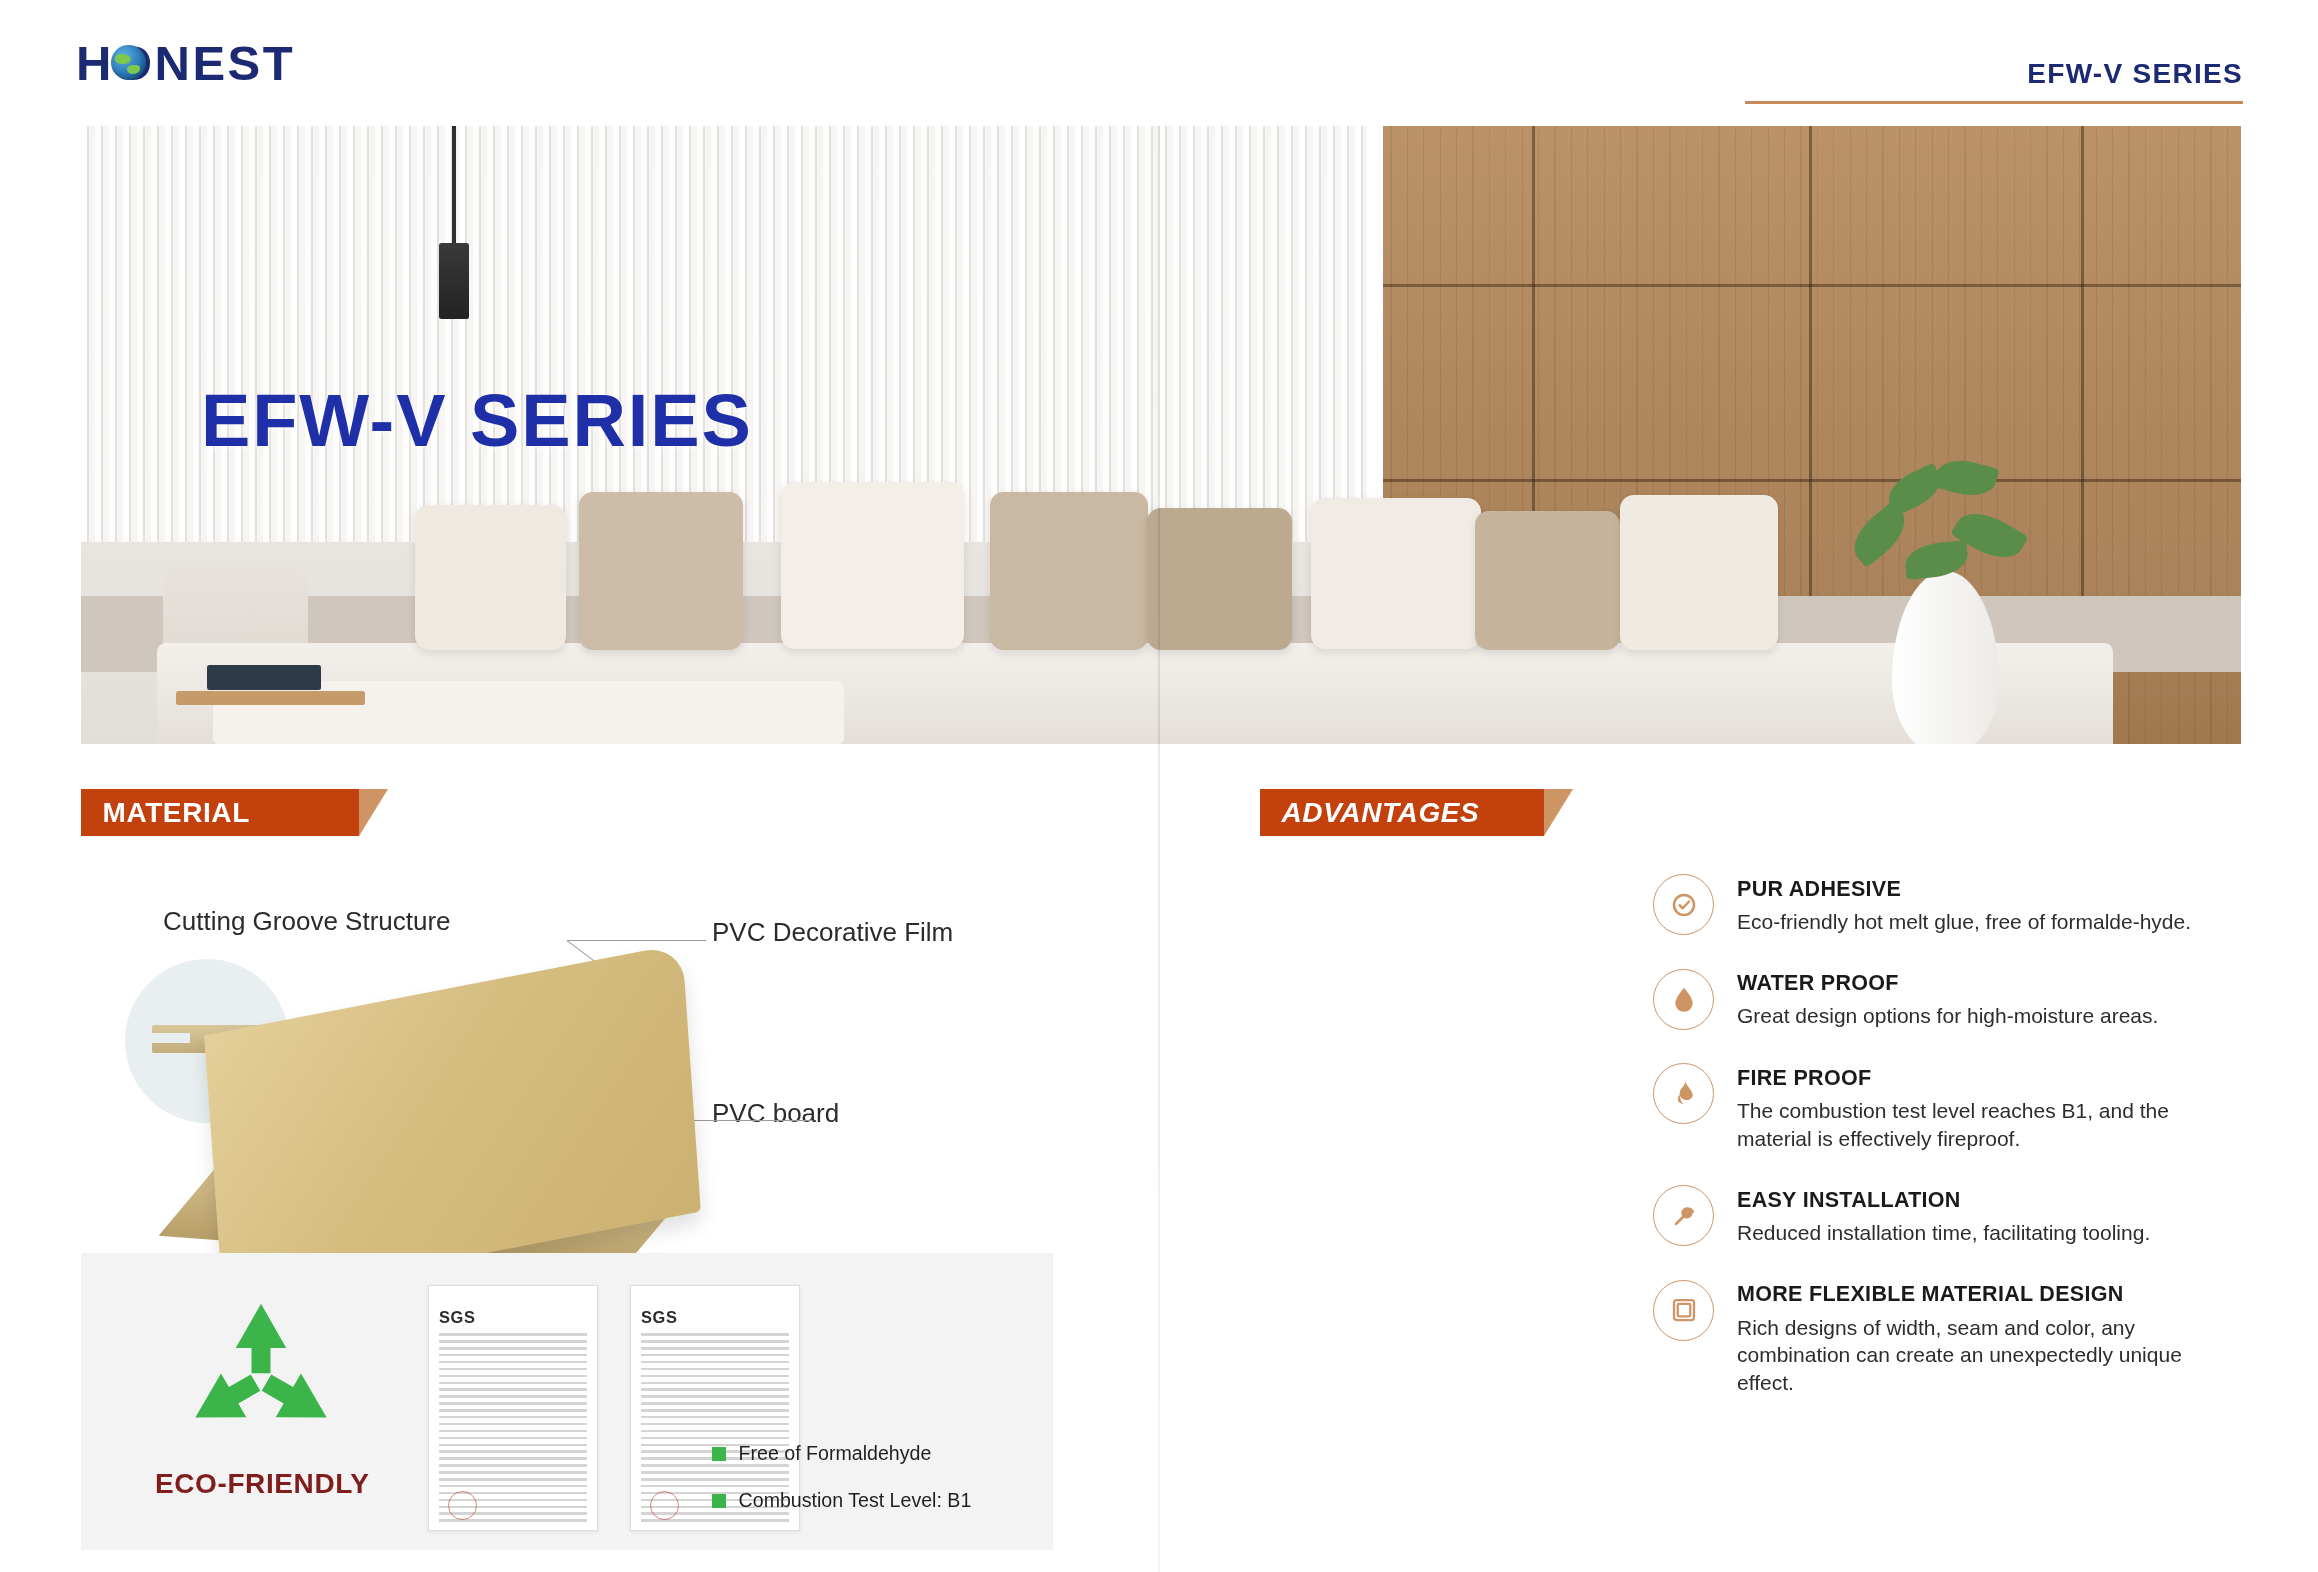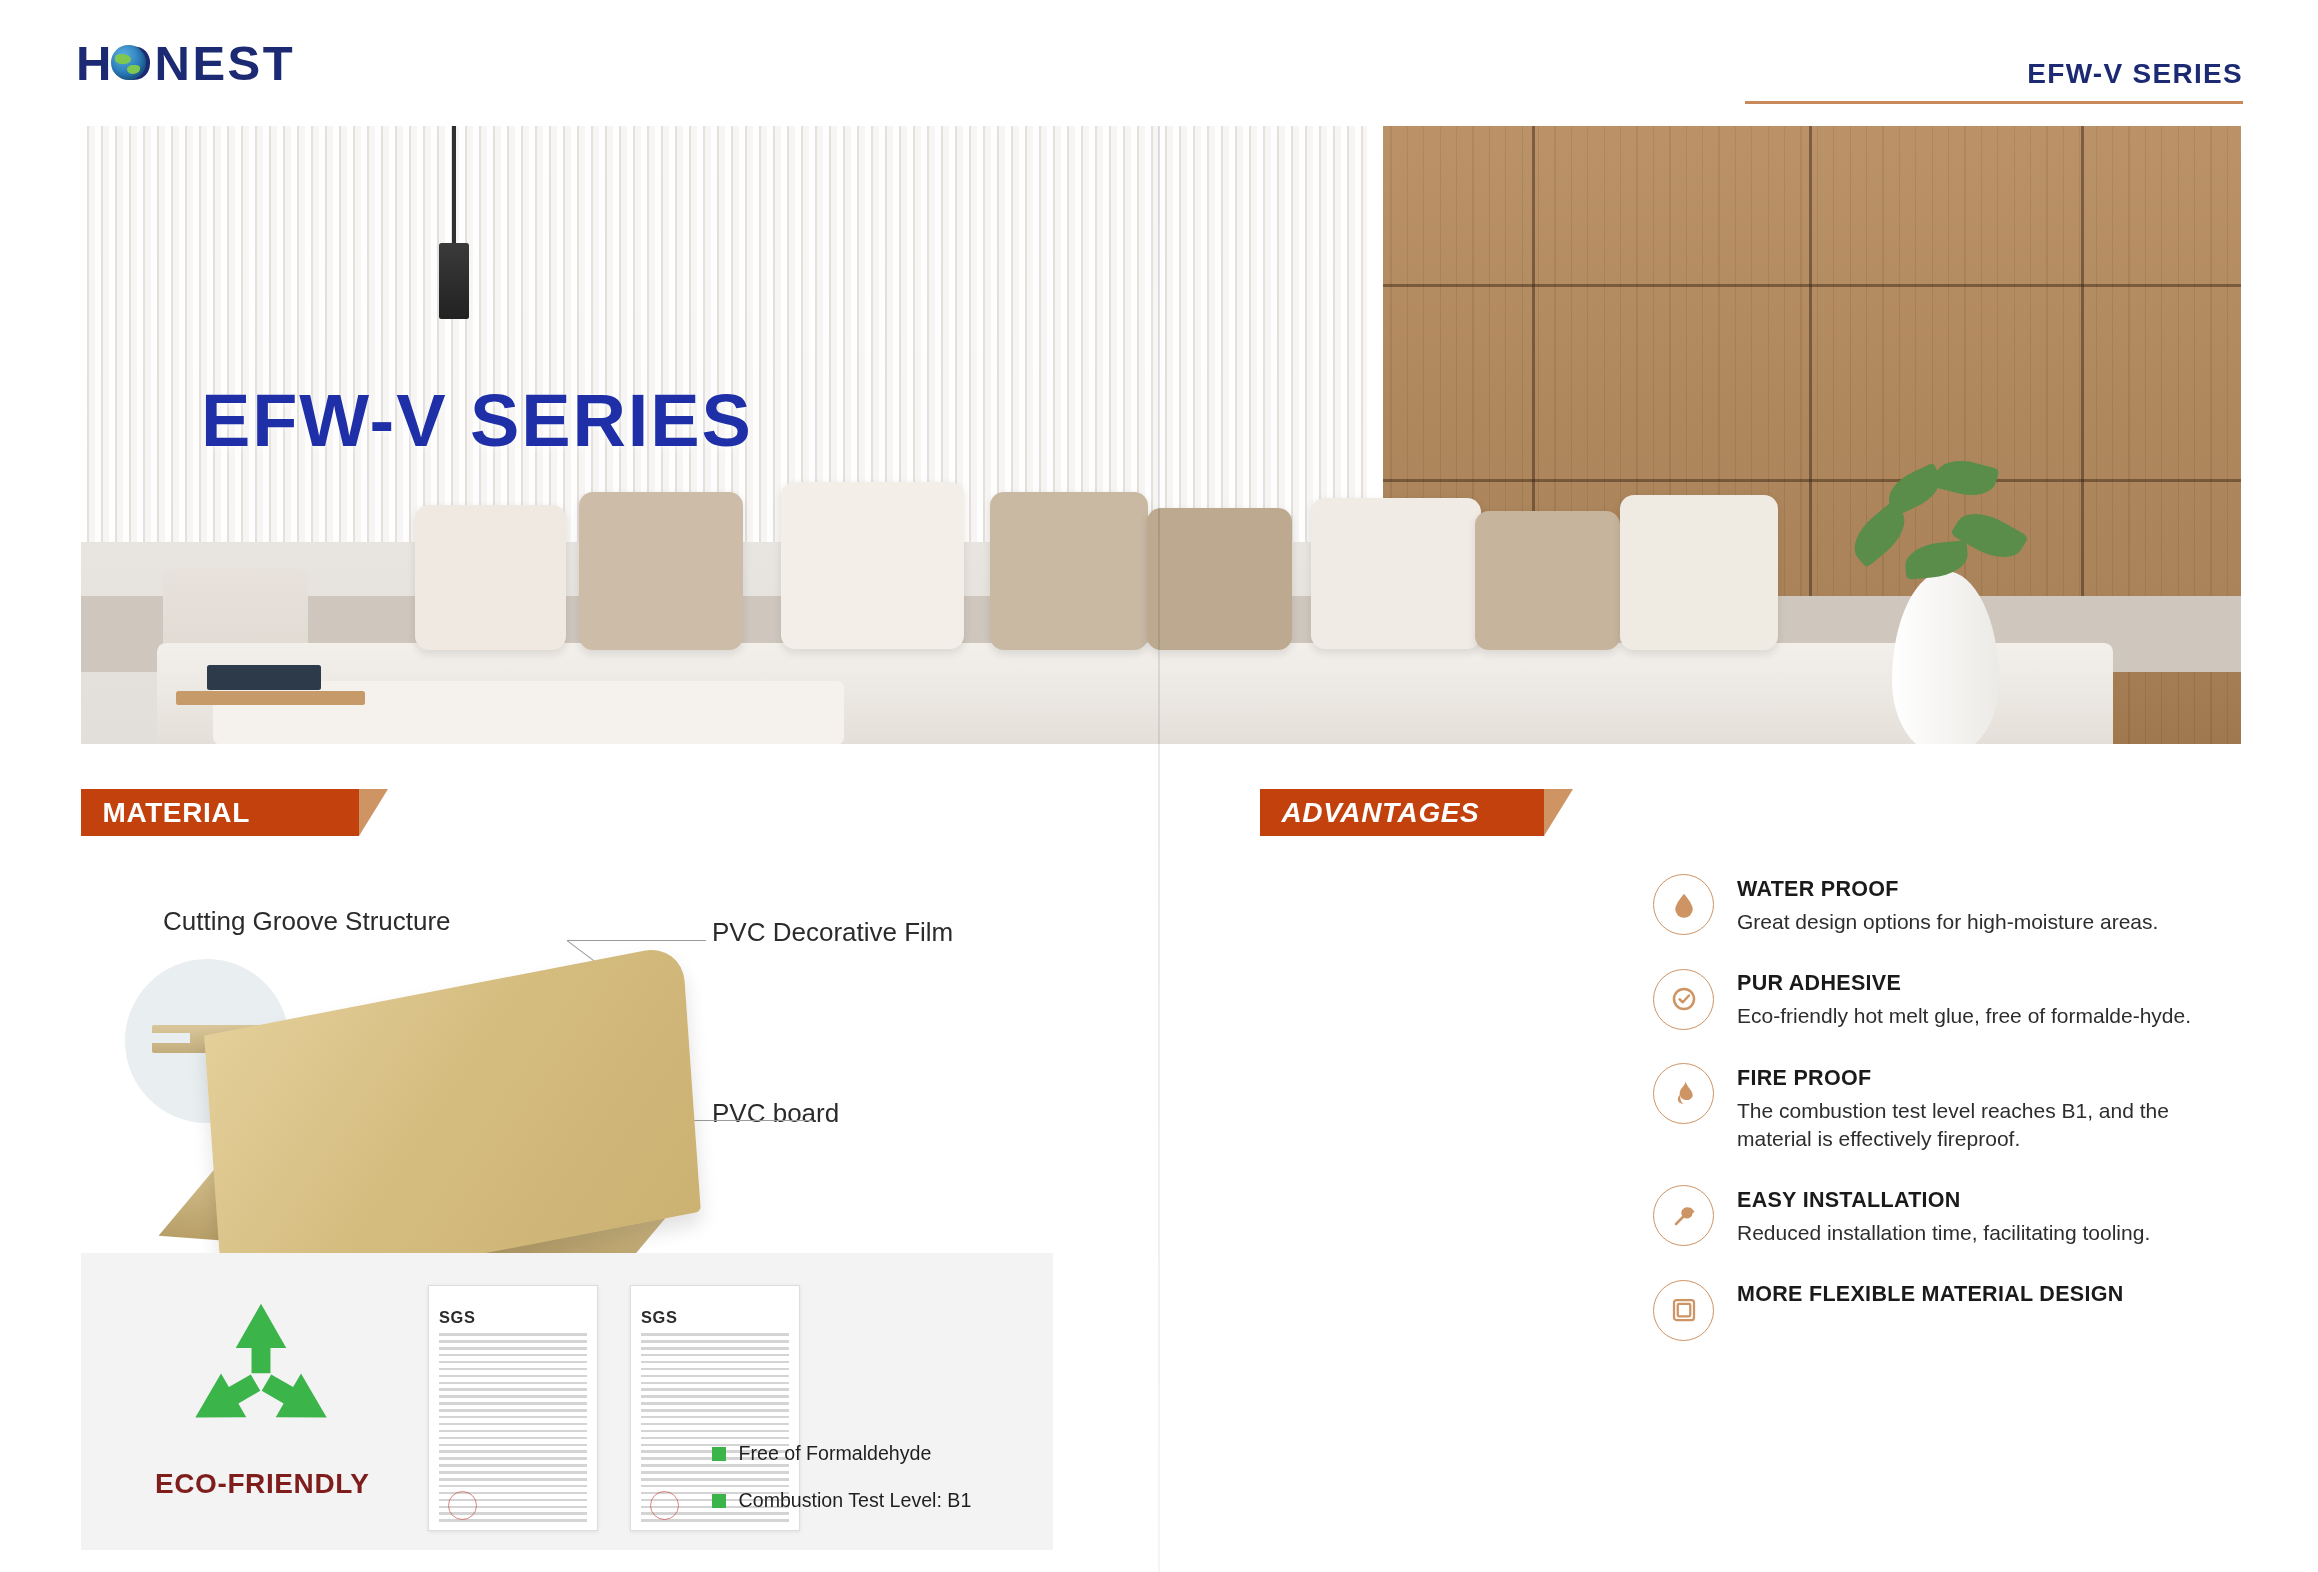--- a/index.html
+++ b/index.html
@@ -560,40 +560,40 @@
         </div>
       </div>
 
     </div>
   </div>
 
   <div class="adv-list">
 
     <div class="adv-item">
       <div class="adv-icon">
-        <svg viewBox="0 0 24 24" fill="none" stroke="#cf9464" stroke-width="1.8">
-          <path d="M12 3 C12 3 5 11 5 15.2 A7 7 0 0 0 19 15.2 C19 11 12 3 12 3 Z" fill="#cf9464" stroke="none"></path>
-        </svg>
-      </div>
-      <div class="adv-text">
-        <div class="adv-title">WATER PROOF</div>
-        <div class="adv-desc">Great design options for high-moisture areas.</div>
-      </div>
-    </div>
-
-    <div class="adv-item">
-      <div class="adv-icon">
         <svg viewBox="0 0 24 24" fill="none" stroke="#cf9464" stroke-width="2">
           <circle cx="12" cy="12" r="8"></circle>
           <path d="M8.5 12.2 L11 14.6 L16 9.2" stroke-linecap="round" stroke-linejoin="round"></path>
         </svg>
       </div>
       <div class="adv-text">
         <div class="adv-title">PUR ADHESIVE</div>
         <div class="adv-desc">Eco-friendly hot melt glue, free of formalde-hyde.</div>
+      </div>
+    </div>
+
+    <div class="adv-item">
+      <div class="adv-icon">
+        <svg viewBox="0 0 24 24" fill="none" stroke="#cf9464" stroke-width="1.8">
+          <path d="M12 3 C12 3 5 11 5 15.2 A7 7 0 0 0 19 15.2 C19 11 12 3 12 3 Z" fill="#cf9464" stroke="none"></path>
+        </svg>
+      </div>
+      <div class="adv-text">
+        <div class="adv-title">WATER PROOF</div>
+        <div class="adv-desc">Great design options for high-moisture areas.</div>
       </div>
     </div>
 
     <div class="adv-item">
       <div class="adv-icon">
         <svg viewBox="0 0 24 24" fill="#cf9464" stroke="none">
           <path d="M13 2 C13 6 8.5 7 8.5 12 A5.5 5.5 0 0 0 19 13.5 C19 9 15.5 8 13 2 Z"></path>
           <path d="M8.8 12.5 C7 14 6.6 16.4 7.6 18 C8.4 19.3 10 20 11.6 19.7 C9.6 18.6 9 16.2 8.8 12.5 Z"></path>
         </svg>
       </div>
@@ -618,19 +618,20 @@
 
     <div class="adv-item">
       <div class="adv-icon">
         <svg viewBox="0 0 24 24" fill="none" stroke="#cf9464" stroke-width="1.8">
           <rect x="4" y="4" width="16" height="16" rx="2"></rect>
           <rect x="7" y="7" width="10" height="10" rx="1"></rect>
         </svg>
       </div>
       <div class="adv-text">
         <div class="adv-title">MORE FLEXIBLE MATERIAL DESIGN</div>
+        <div class="adv-desc">Rich designs of width, seam and color, any combination can create an unexpectedly unique effect.</div>
       </div>
     </div>
 
   </div>
 
 </div>
 
 
 </body></html>

